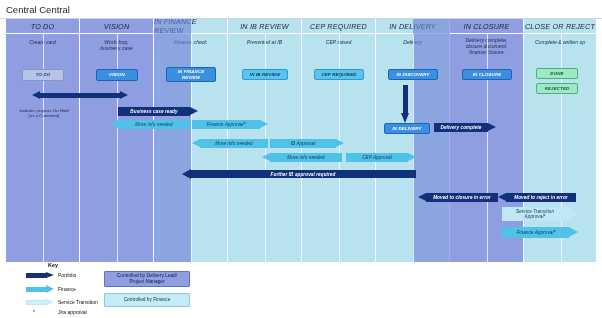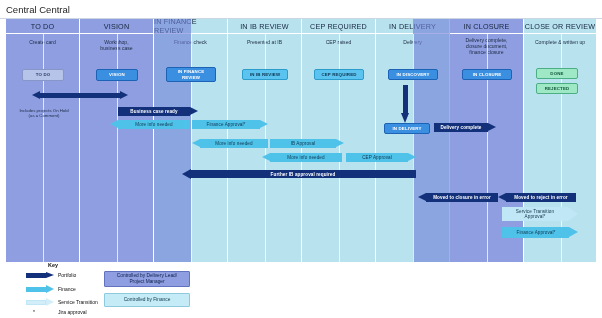--- a/index.html
+++ b/index.html
@@ -13,21 +13,21 @@
 
   
   .titlebar{
     position:absolute;left:0;top:0;width:602px;height:18px;
     background:#ffffff;border-bottom:1px solid #cdd7e4;
     display:flex;align-items:center;
   }
   .titlebar .ttl{font-size:9.5px;padding-left:6px;color:#1f1f1f;}
 
   
-  .grid{position:absolute;left:6px;top:19px;width:494px;height:243px;}
+  .grid{position:absolute;left:6px;top:19px;width:494px;height:243px;font-style:italic;}
   .col{
     position:absolute;top:0;height:243px;
     background:#b8e2ee;
     border-right:1px solid #ffffff;
     box-sizing:border-box;
   }
   .col.purple{background:#8e9ee0;}
   .colhead{
     position:absolute;top:0;height:15px;width:100%;
     display:flex;align-items:center;justify-content:center;
@@ -131,21 +131,21 @@
       <div class="colhead">IN DELIVERY</div>
       <div class="coldesc" style="white-space:pre-line;">Delivery</div>
     </div>
     <div class="col purple" style="left:444px;width:74px;">
       <div class="colhead">IN CLOSURE</div>
       <div class="coldesc" style="white-space:pre-line;top:18px;">Delivery complete,
 closure document,
 finance closure</div>
     </div>
     <div class="col" style="left:518px;width:72px;border-right:none;">
-      <div class="colhead">CLOSE OR REVIEW</div>
+      <div class="colhead">CLOSE OR REJECT</div>
       <div class="coldesc" style="white-space:pre-line;">Complete &amp; written up</div>
     </div>
 
     <div class="band" style="left:148px;width:37px;"></div>
     <div class="band" style="left:407px;width:37px;"></div>
 
     <div class="vline" style="left:37px;"></div>
     <div class="vline" style="left:111px;"></div>
     <div class="vline" style="left:185px;"></div>
     <div class="vline" style="left:259px;"></div>

